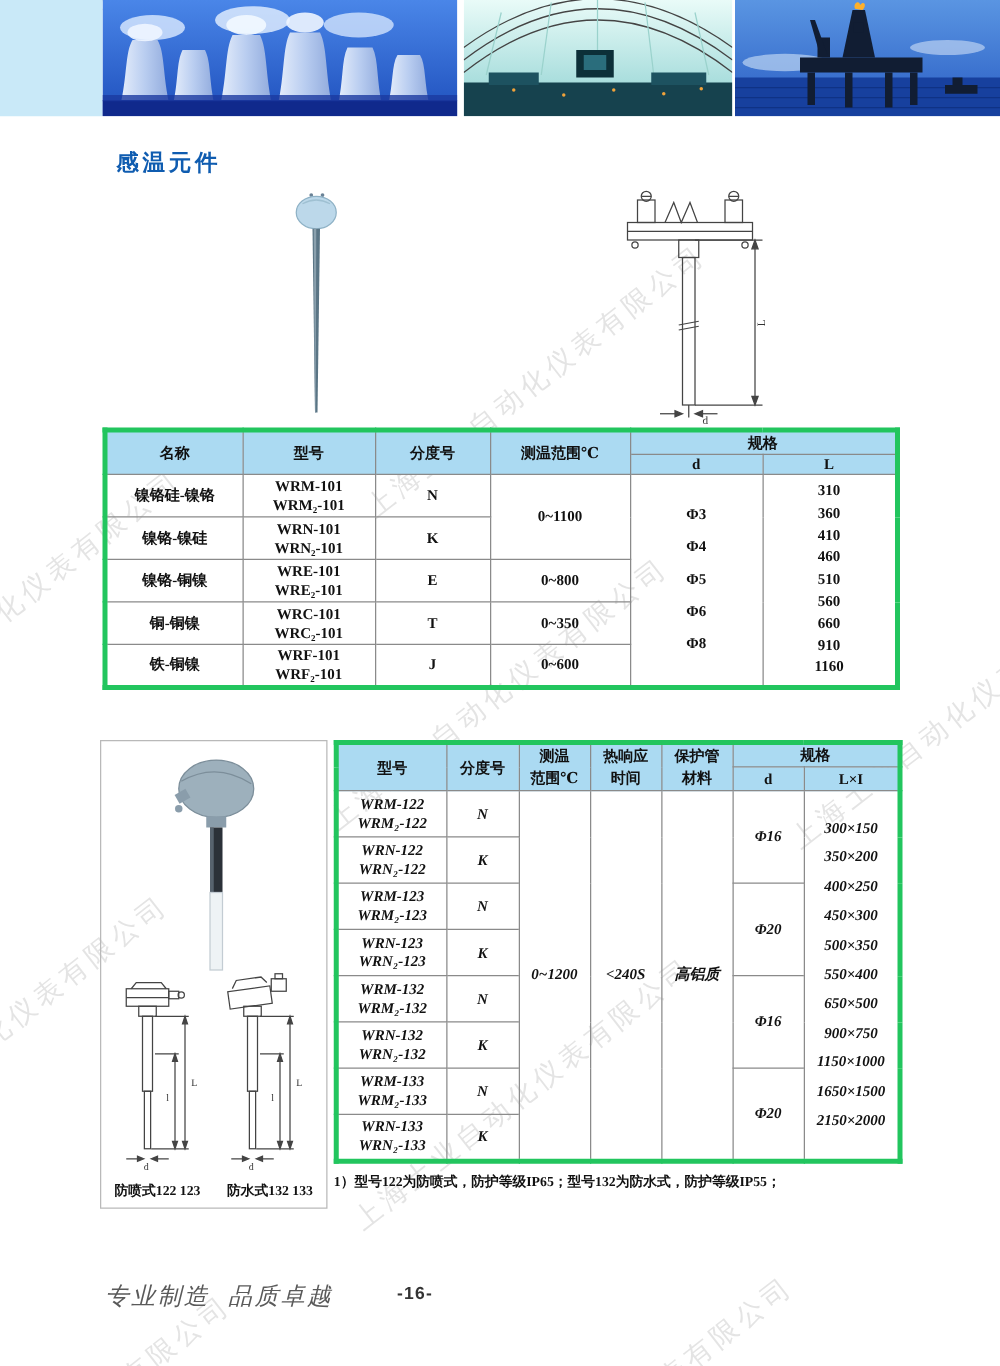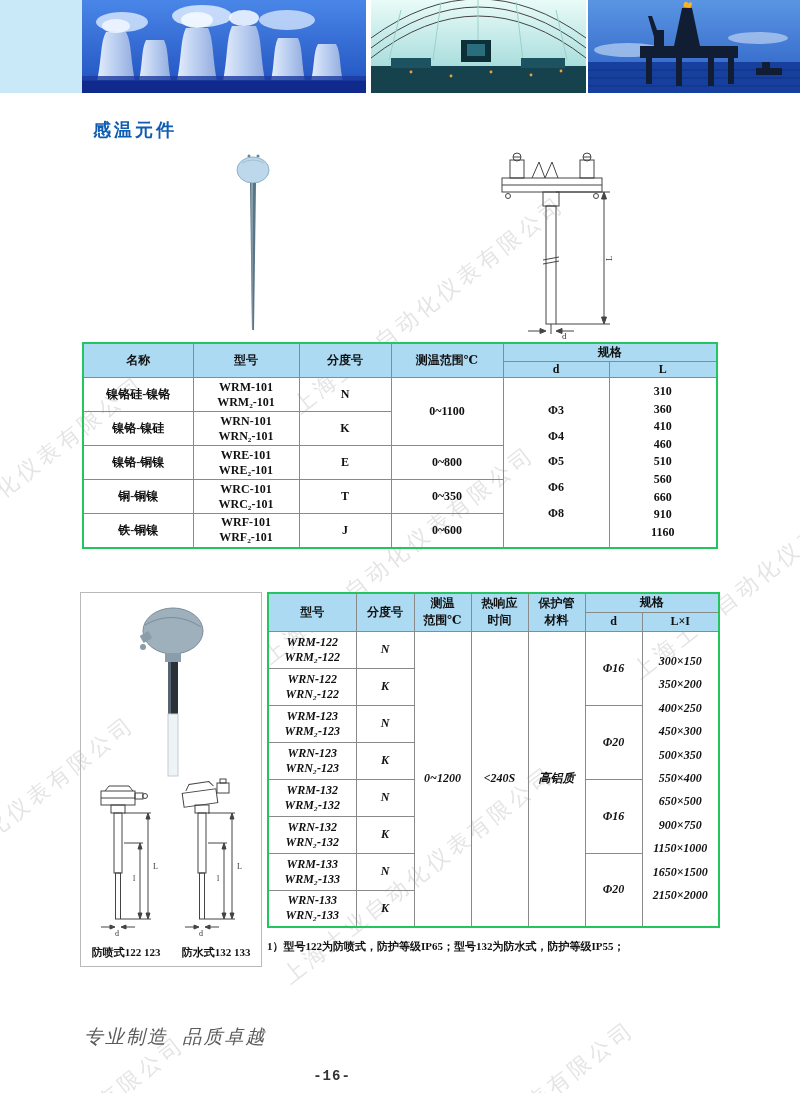--- a/index.html
+++ b/index.html
@@ -21,21 +21,21 @@
              font-weight:bold;font-size:18px;letter-spacing:3px;}
   #title1{position:absolute;left:81px;top:106px;}
   #title2{position:absolute;left:81px;top:560px;}
   
   .fig1-probe{position:absolute;left:222px;top:150px;}
   .fig1-draw{position:absolute;left:488px;top:148px;}
   
   table{border-collapse:collapse;table-layout:fixed;text-align:center;
         font-size:12px;font-weight:bold;color:#111;}
   th,td{border:1px solid #8a8a8a;padding:0 2px;vertical-align:middle;}
-  table{border:2px solid #22c55e;}
+  table{border:4px solid #22c55e;}
   thead th{background:#abdaf2;font-weight:bold;}
   .pre{white-space:pre-line;}
   #table1{position:absolute;left:82px;top:342px;width:634px;}
   #table1 tbody tr{height:34px;}
   #table1 .dvals{line-height:2.15;}
   #table1 .lvals{line-height:1.47;}
   #table2{position:absolute;left:267px;top:592px;width:451px;}
   #table2 tbody tr{height:37px;font-style:italic;}
   #table2 thead tr{height:19px;}
   #table2 .lxivals{line-height:1.95;font-size:12px;}
@@ -50,21 +50,21 @@
   
   .notes{position:absolute;left:267px;top:938px;width:460px;font-size:11px;
          font-weight:bold;color:#111;line-height:1.6;}
   .notes div{white-space:nowrap;}
   
   .slogan{position:absolute;left:84px;top:1024px;font-size:19px;font-style:italic;
           font-weight:normal;color:#5a5a5a;letter-spacing:2px;white-space:pre;
           font-family:"Liberation Sans",sans-serif;}
   .page-num{position:absolute;left:0;top:1026px;width:664px;text-align:center;
             font-size:14px;font-weight:bold;color:#333;letter-spacing:1px;
-            font-family:Liberation Mono, monospace;margin-top:42px;}
+            font-family:Liberation Sans, sans-serif;}
   
   .ln{stroke:#444;fill:none;stroke-width:1;}
 </style>
 </head>
 <body>
 
 <div class="page">
 
   <div class="wm-layer">
     <span class="wm" style="left:-150px;top:30px">上海土业自动化仪表有限公司</span>

